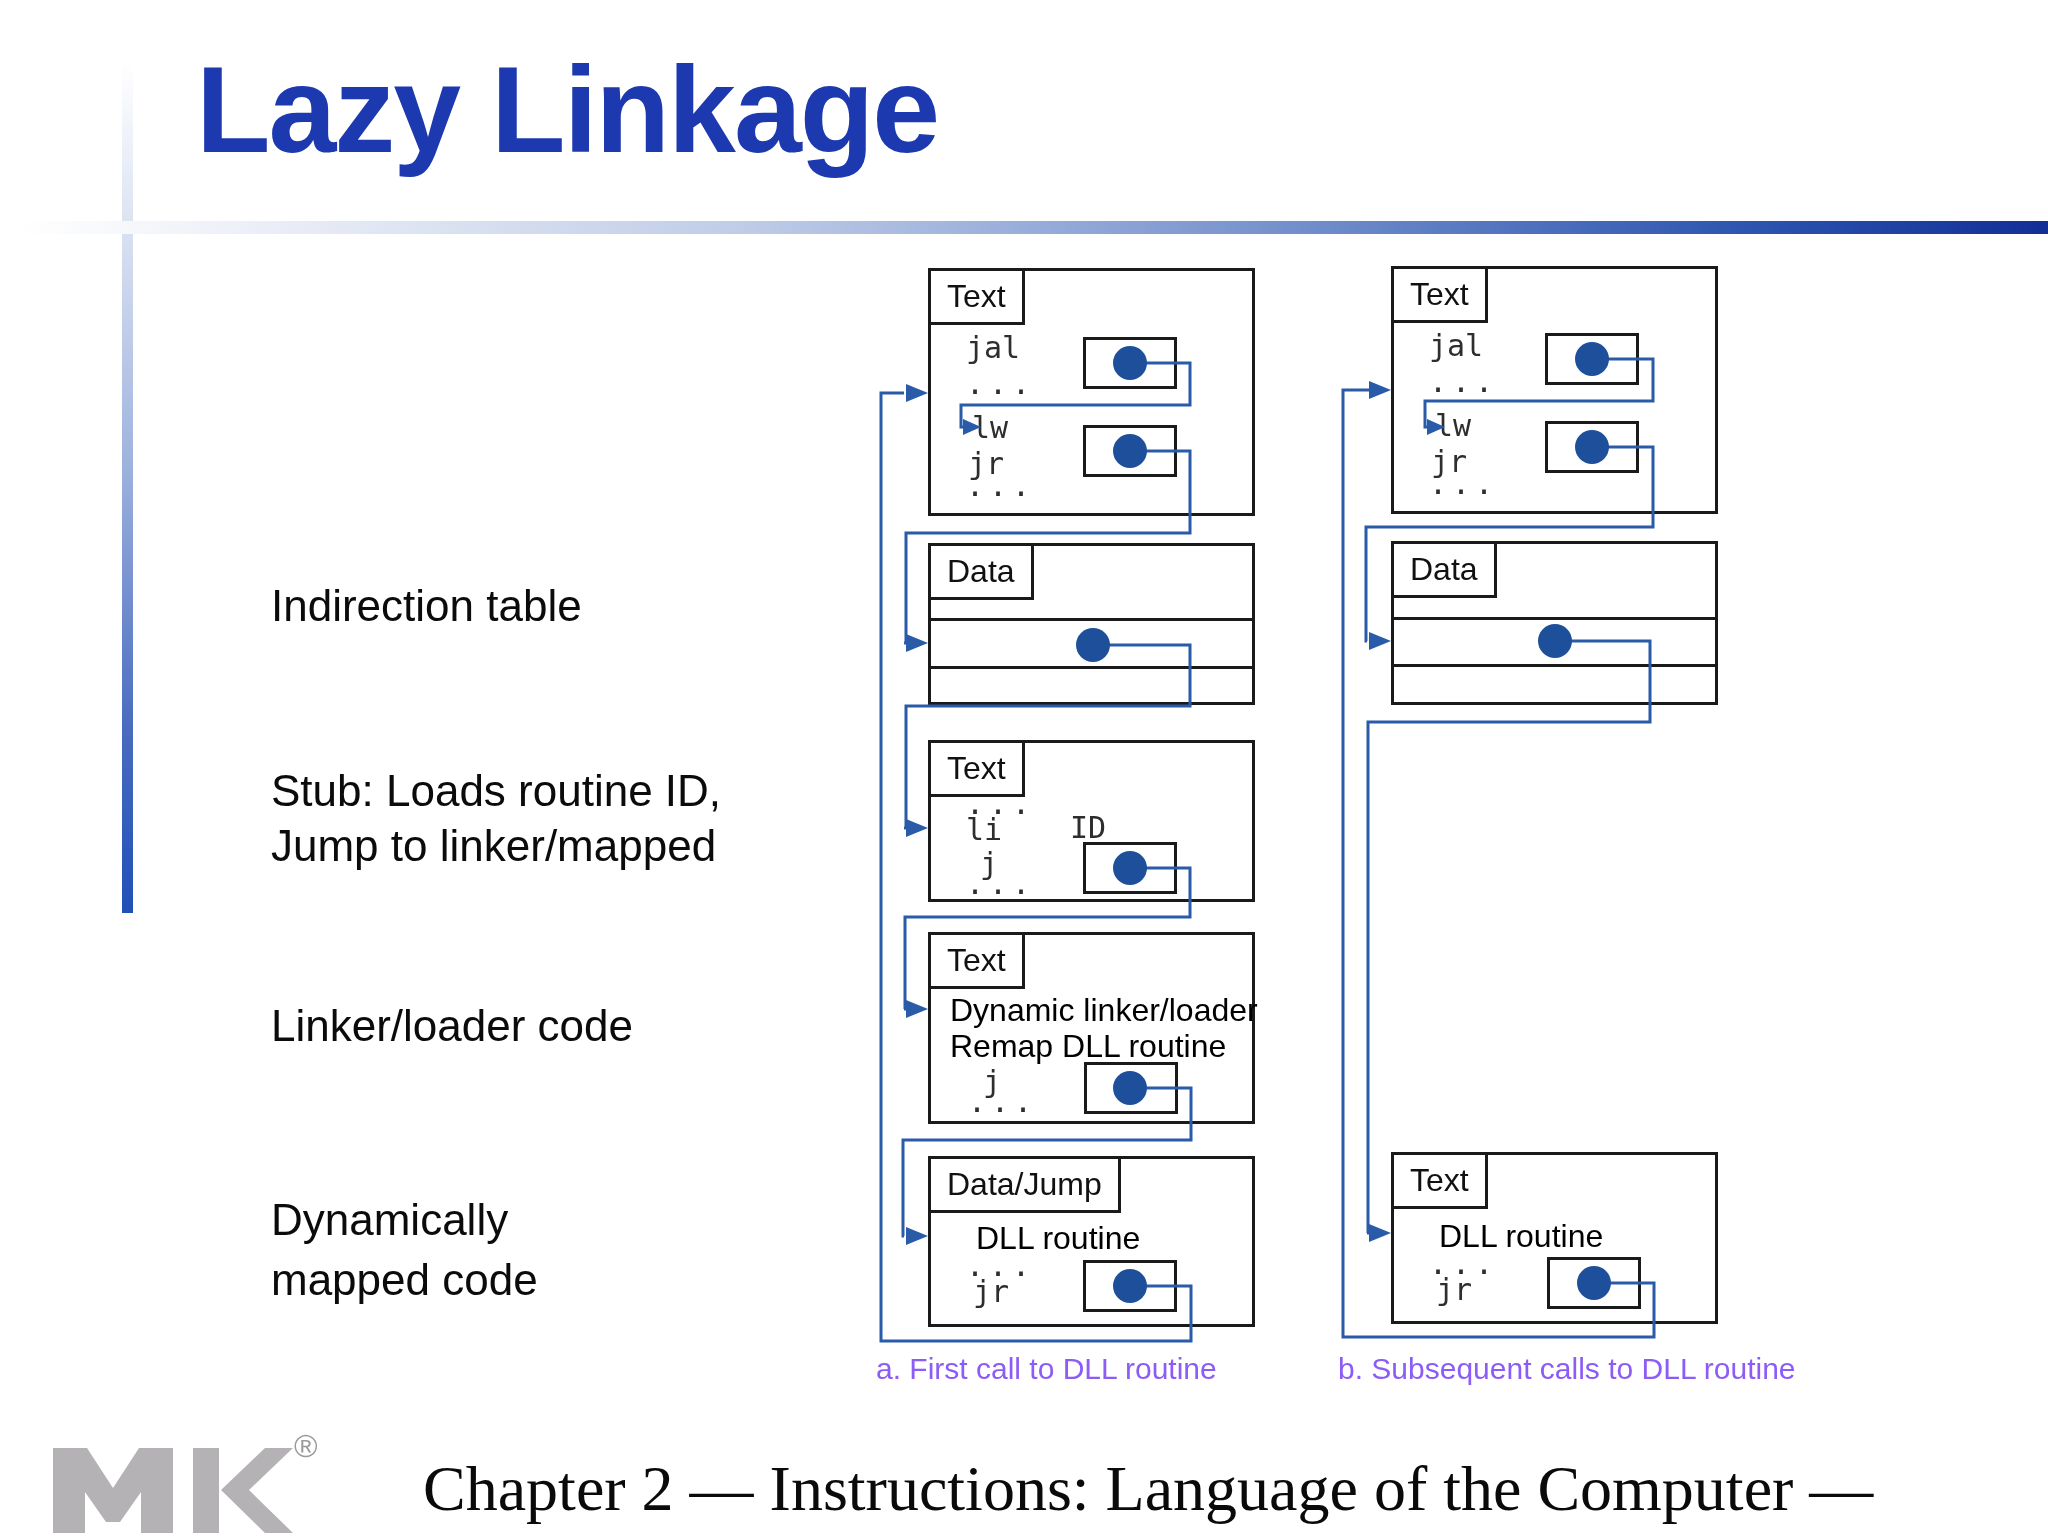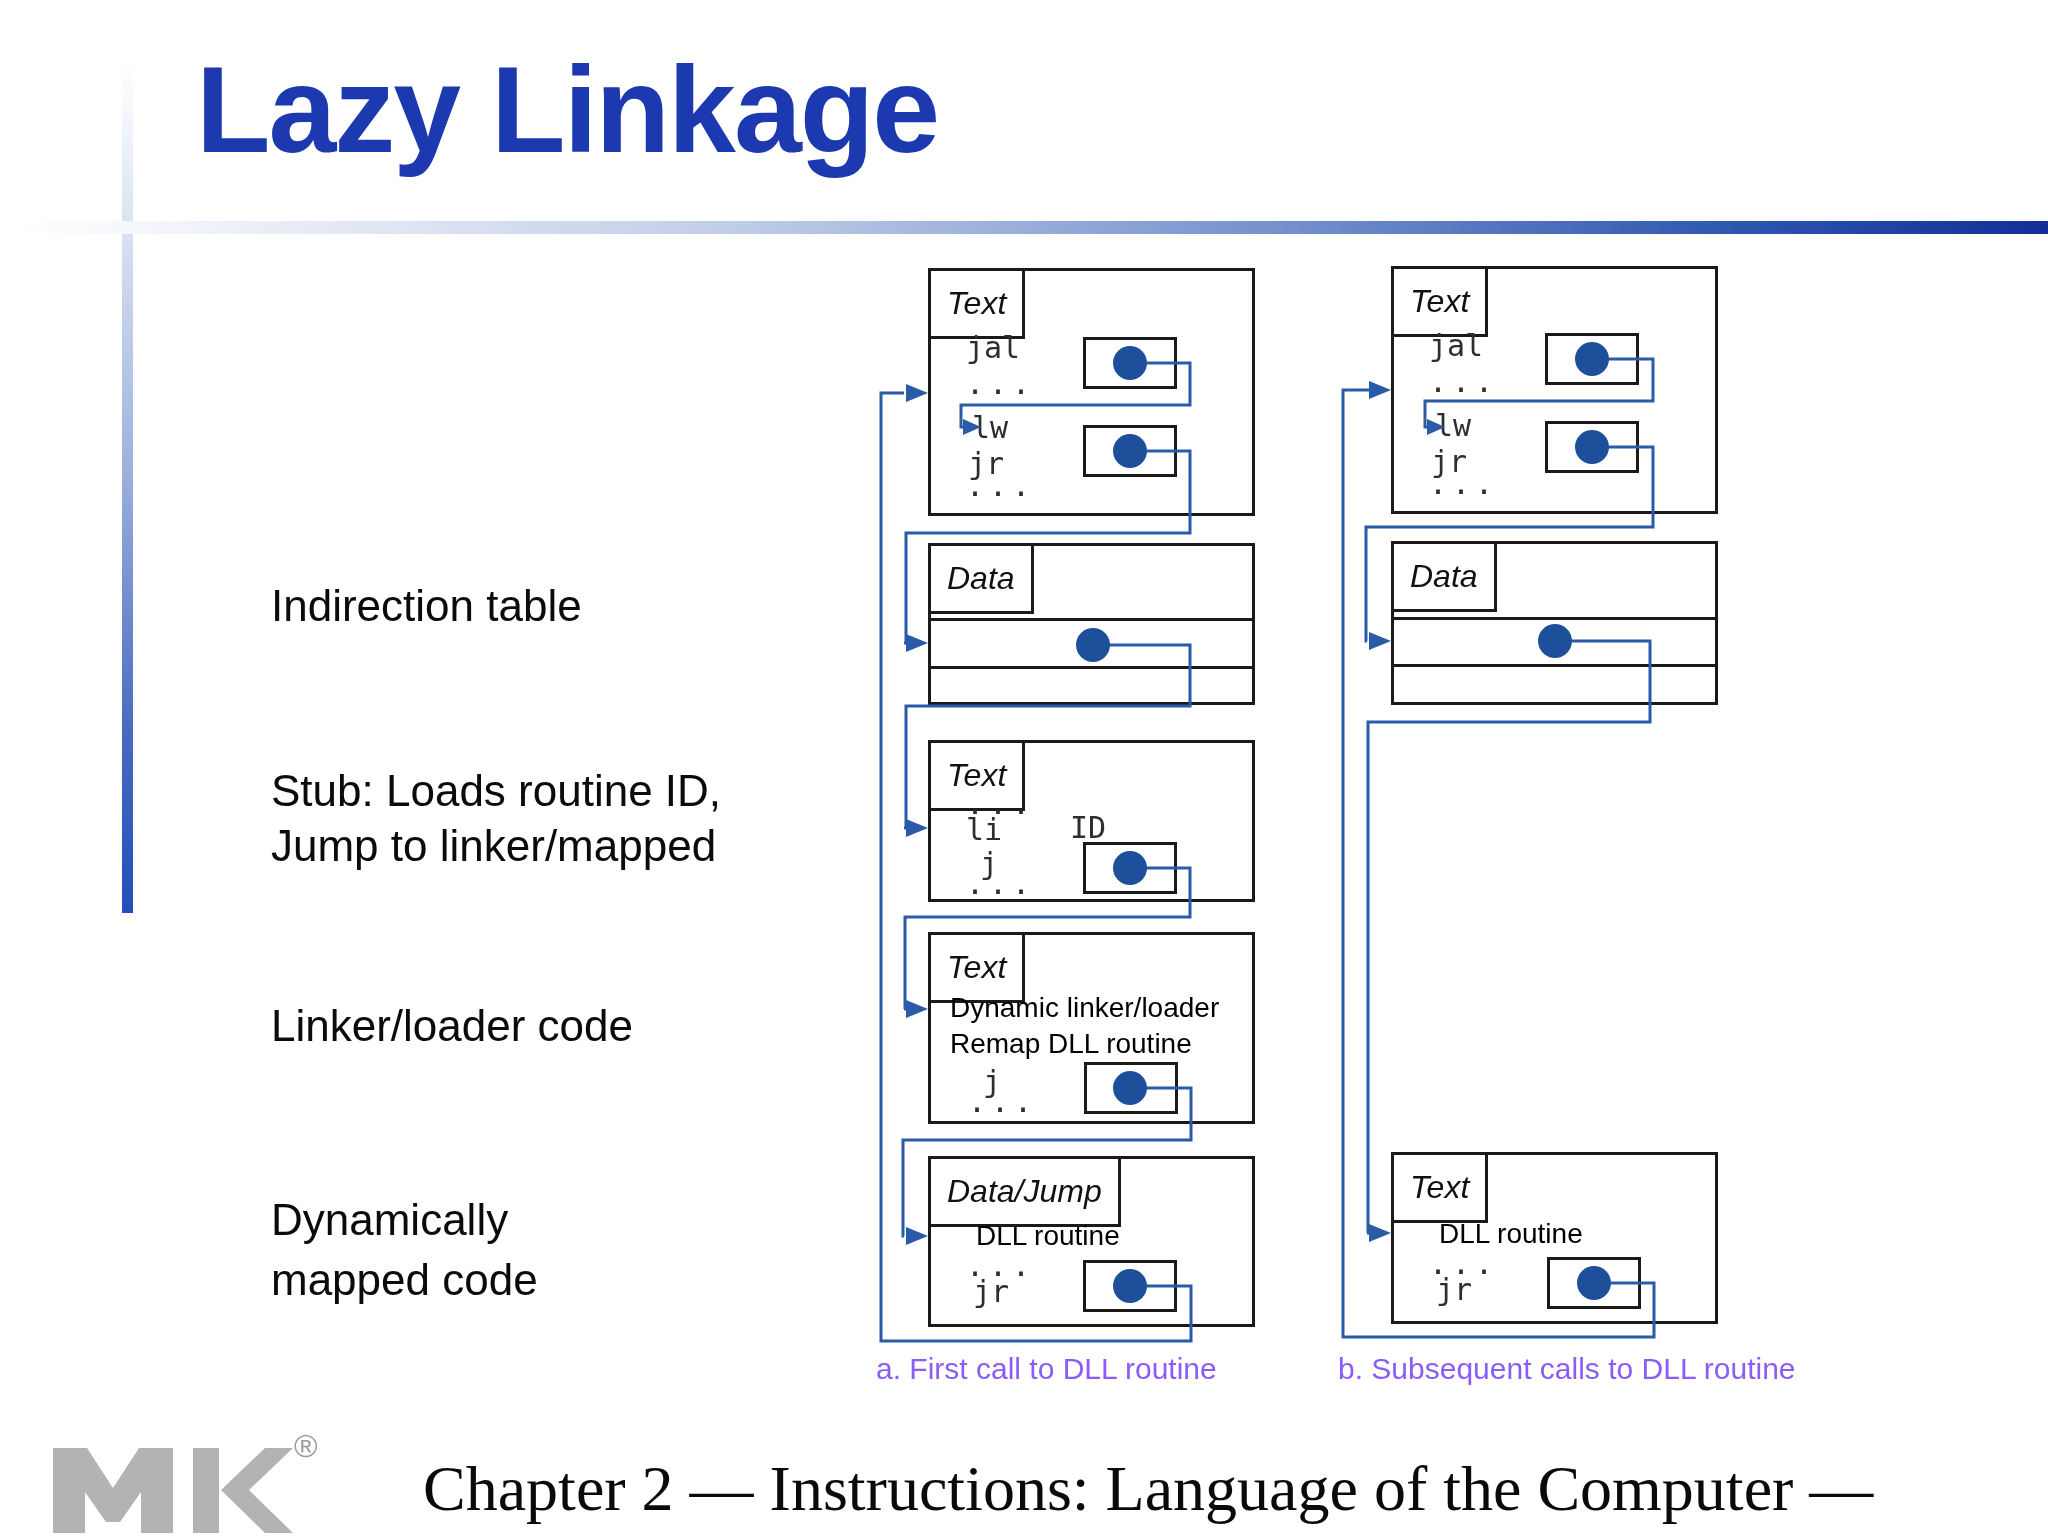--- a/index.html
+++ b/index.html
@@ -9,27 +9,27 @@
   
   #title{left:178px;top:40px;font-size:122px;font-weight:bold;color:#1c39b0;letter-spacing:-2px;white-space:nowrap;}
   #hrule{left:0;top:221px;width:2048px;height:13px;
          background:linear-gradient(to right,#ffffff 0%,#eef1f8 10%,#c0cde8 35%,#7490cc 62%,#2e56b0 84%,#102c96 100%);}
   #vbar{left:104px;top:62px;width:11px;height:851px;
         background:linear-gradient(to bottom,rgba(255,255,255,0) 0%,#dde5f3 18%,#9db1dd 48%,#4a6cc0 78%,#2050b8 100%);}
   
   .label{font-size:44px;color:#0b0b0b;white-space:nowrap;}
   
   .box{position:absolute;border:3px solid #1a1a1a;box-sizing:border-box;background:transparent;}
-  .tab{position:absolute;left:0;top:0;height:68px;border-right:3px solid #1a1a1a;border-bottom:3px solid #1a1a1a;
-       display:flex;align-items:center;padding:17px 16px;font-size:32px;color:#111;background:#fff;box-sizing:border-box;white-space:nowrap;font-style:italic;}
+  .tab{position:absolute;left:0;top:0;height:54px;border-right:3px solid #1a1a1a;border-bottom:3px solid #1a1a1a;
+       display:flex;align-items:center;padding:17px 16px;font-size:32px;color:#111;background:#fff;box-sizing:border-box;white-space:nowrap;}
   .hline{position:absolute;left:0;right:0;height:3px;background:#1a1a1a;}
   .ptr{position:absolute;border:3px solid #1a1a1a;width:94px;height:52px;box-sizing:border-box;}
   .code{position:absolute;font-family:"DejaVu Sans Mono",monospace;font-size:30px;color:#2e2e2e;white-space:pre;}
   .dots{letter-spacing:5px;}
-  .boxtext{position:absolute;font-size:28px;color:#000;white-space:nowrap;}
+  .boxtext{position:absolute;font-size:32px;color:#000;white-space:nowrap;}
   .caption{position:absolute;font-size:30px;color:#8b5cf6;white-space:nowrap;}
   
   #footer{left:405px;top:1452px;font-family:"Liberation Serif",serif;font-size:64px;color:#0a0a0a;white-space:nowrap;}
   #reg{left:276px;top:1428px;font-size:32px;color:#9b999c;}
   svg.overlay{position:absolute;left:0;top:0;pointer-events:none;}
   svg.overlay path{stroke:#2a5ba8;stroke-width:3;fill:none;}
   svg.overlay polygon{fill:#2a5ba8;}
   svg.overlay circle{fill:#1d4f9b;}
 </style>
 </head>

